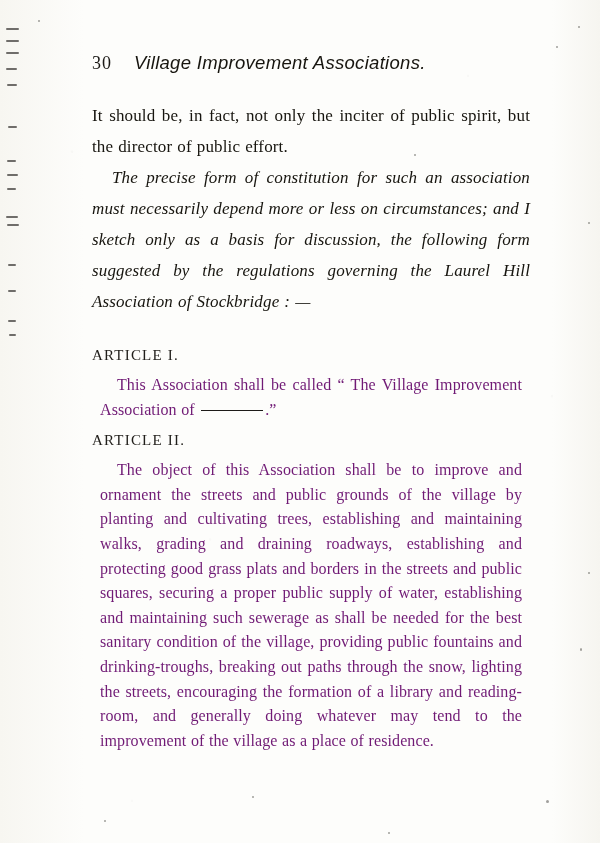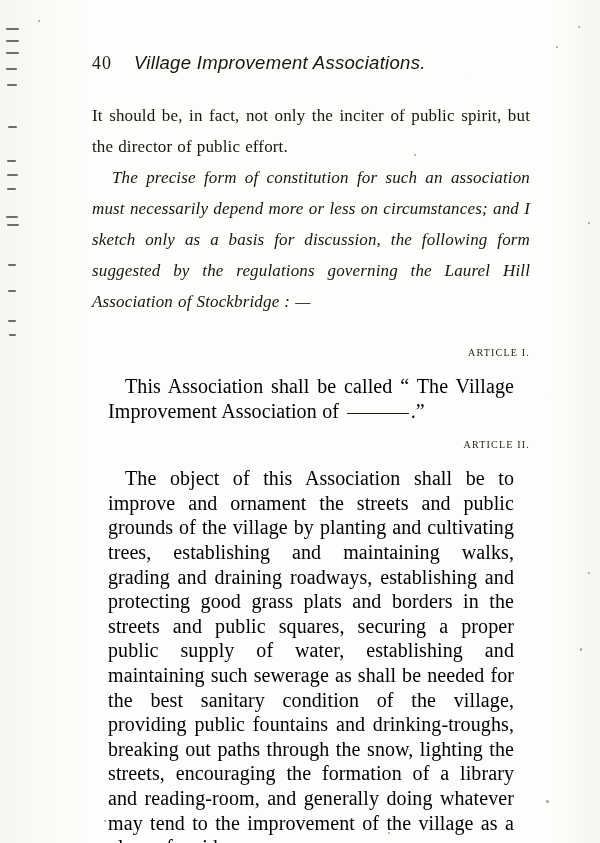--- a/index.html
+++ b/index.html
@@ -99,41 +99,41 @@
   .big p.indent {
     text-indent: 20px;
   }
   .big p + p {
     margin-top: 0;
     font-style: italic;
   }
 
   
   .article-head {
-    text-align: right;
-    font-size: 10px;
+    text-align: left;
+    font-size: 15px;
     letter-spacing: 1.2px;
     margin: 30px 0 9px 0;
     color: #201e1a;
     font-family: "Liberation Serif", serif;
   }
   .article-head.second {
     margin-top: 10px;
   }
 
   
   .small p {
-    margin: 16px;
-    font-size: 20px;
+    margin: 8px;
+    font-size: 16px;
     line-height: 24.6px;
     text-align: justify;
     text-align-last: left;
     letter-spacing: 0.1px;
     word-spacing: 0.4px;
-    color: #000000;
+    color: #701a75;
   }
   .small p.indent {
     text-indent: 17px;
   }
 
   .blank-rule {
     display: inline-block;
     width: 62px;
     border-bottom: 1.4px solid #1d1b18;
     transform: translateY(-4px);
@@ -181,21 +181,21 @@
 <div class="speck" style="left:580px; top:648px; width:2px; height:3px;"></div>
 <div class="speck" style="left:546px; top:800px; width:3px; height:3px;"></div>
 <div class="speck" style="left:104px; top:820px; width:2px; height:2px;"></div>
 <div class="speck" style="left:388px; top:832px; width:2px; height:2px;"></div>
 <div class="speck" style="left:252px; top:796px; width:2px; height:2px;"></div>
 
 <div class="page">
   <div class="content">
 
     <div class="running-head">
-      <span class="folio">40</span>
+      <span class="folio">30</span>
       <span class="head-title">Village Improvement Associations.</span>
     </div>
 
     <div class="big">
       <p>It should be, in fact, not only the inciter of public spirit, but the director of public effort.</p>
       <p class="indent">The precise form of constitution for such an association must necessarily depend more or less on circumstances; and I sketch only as a basis for discussion, the following form suggested by the regulations governing the Laurel Hill Association of Stockbridge : —</p>
     </div>
 
     <div class="article-head">ARTICLE I.</div>
 

